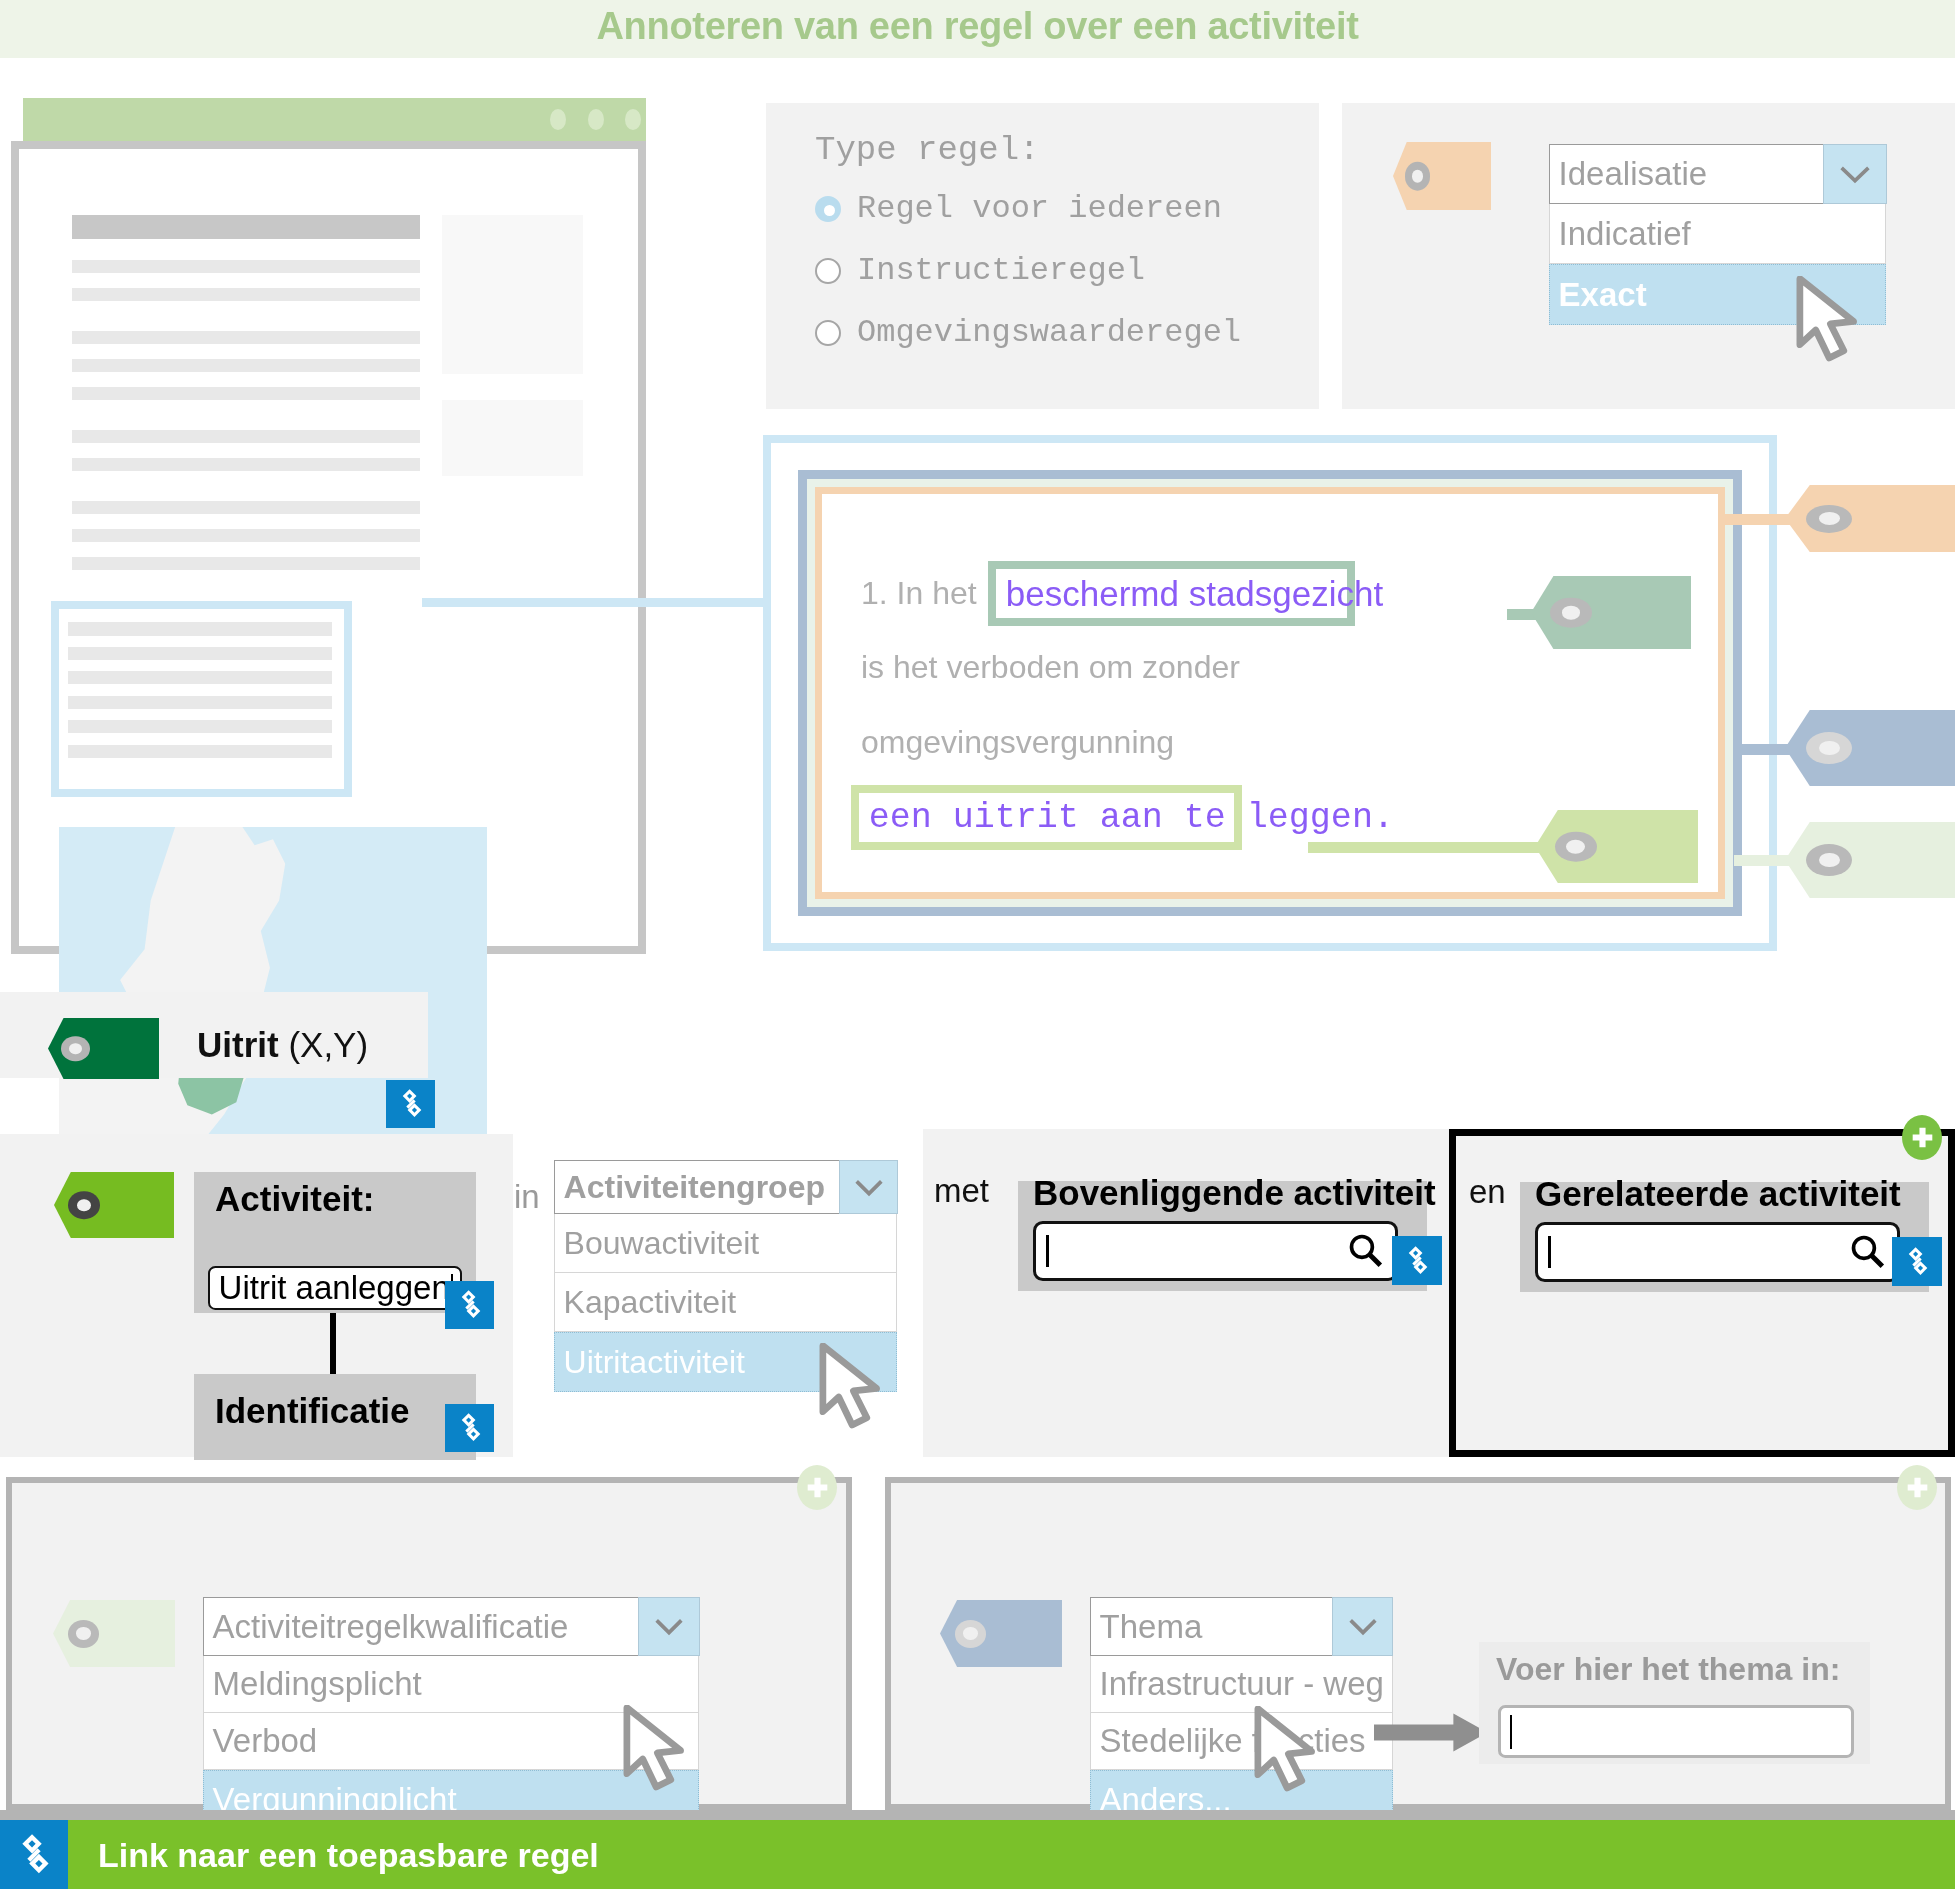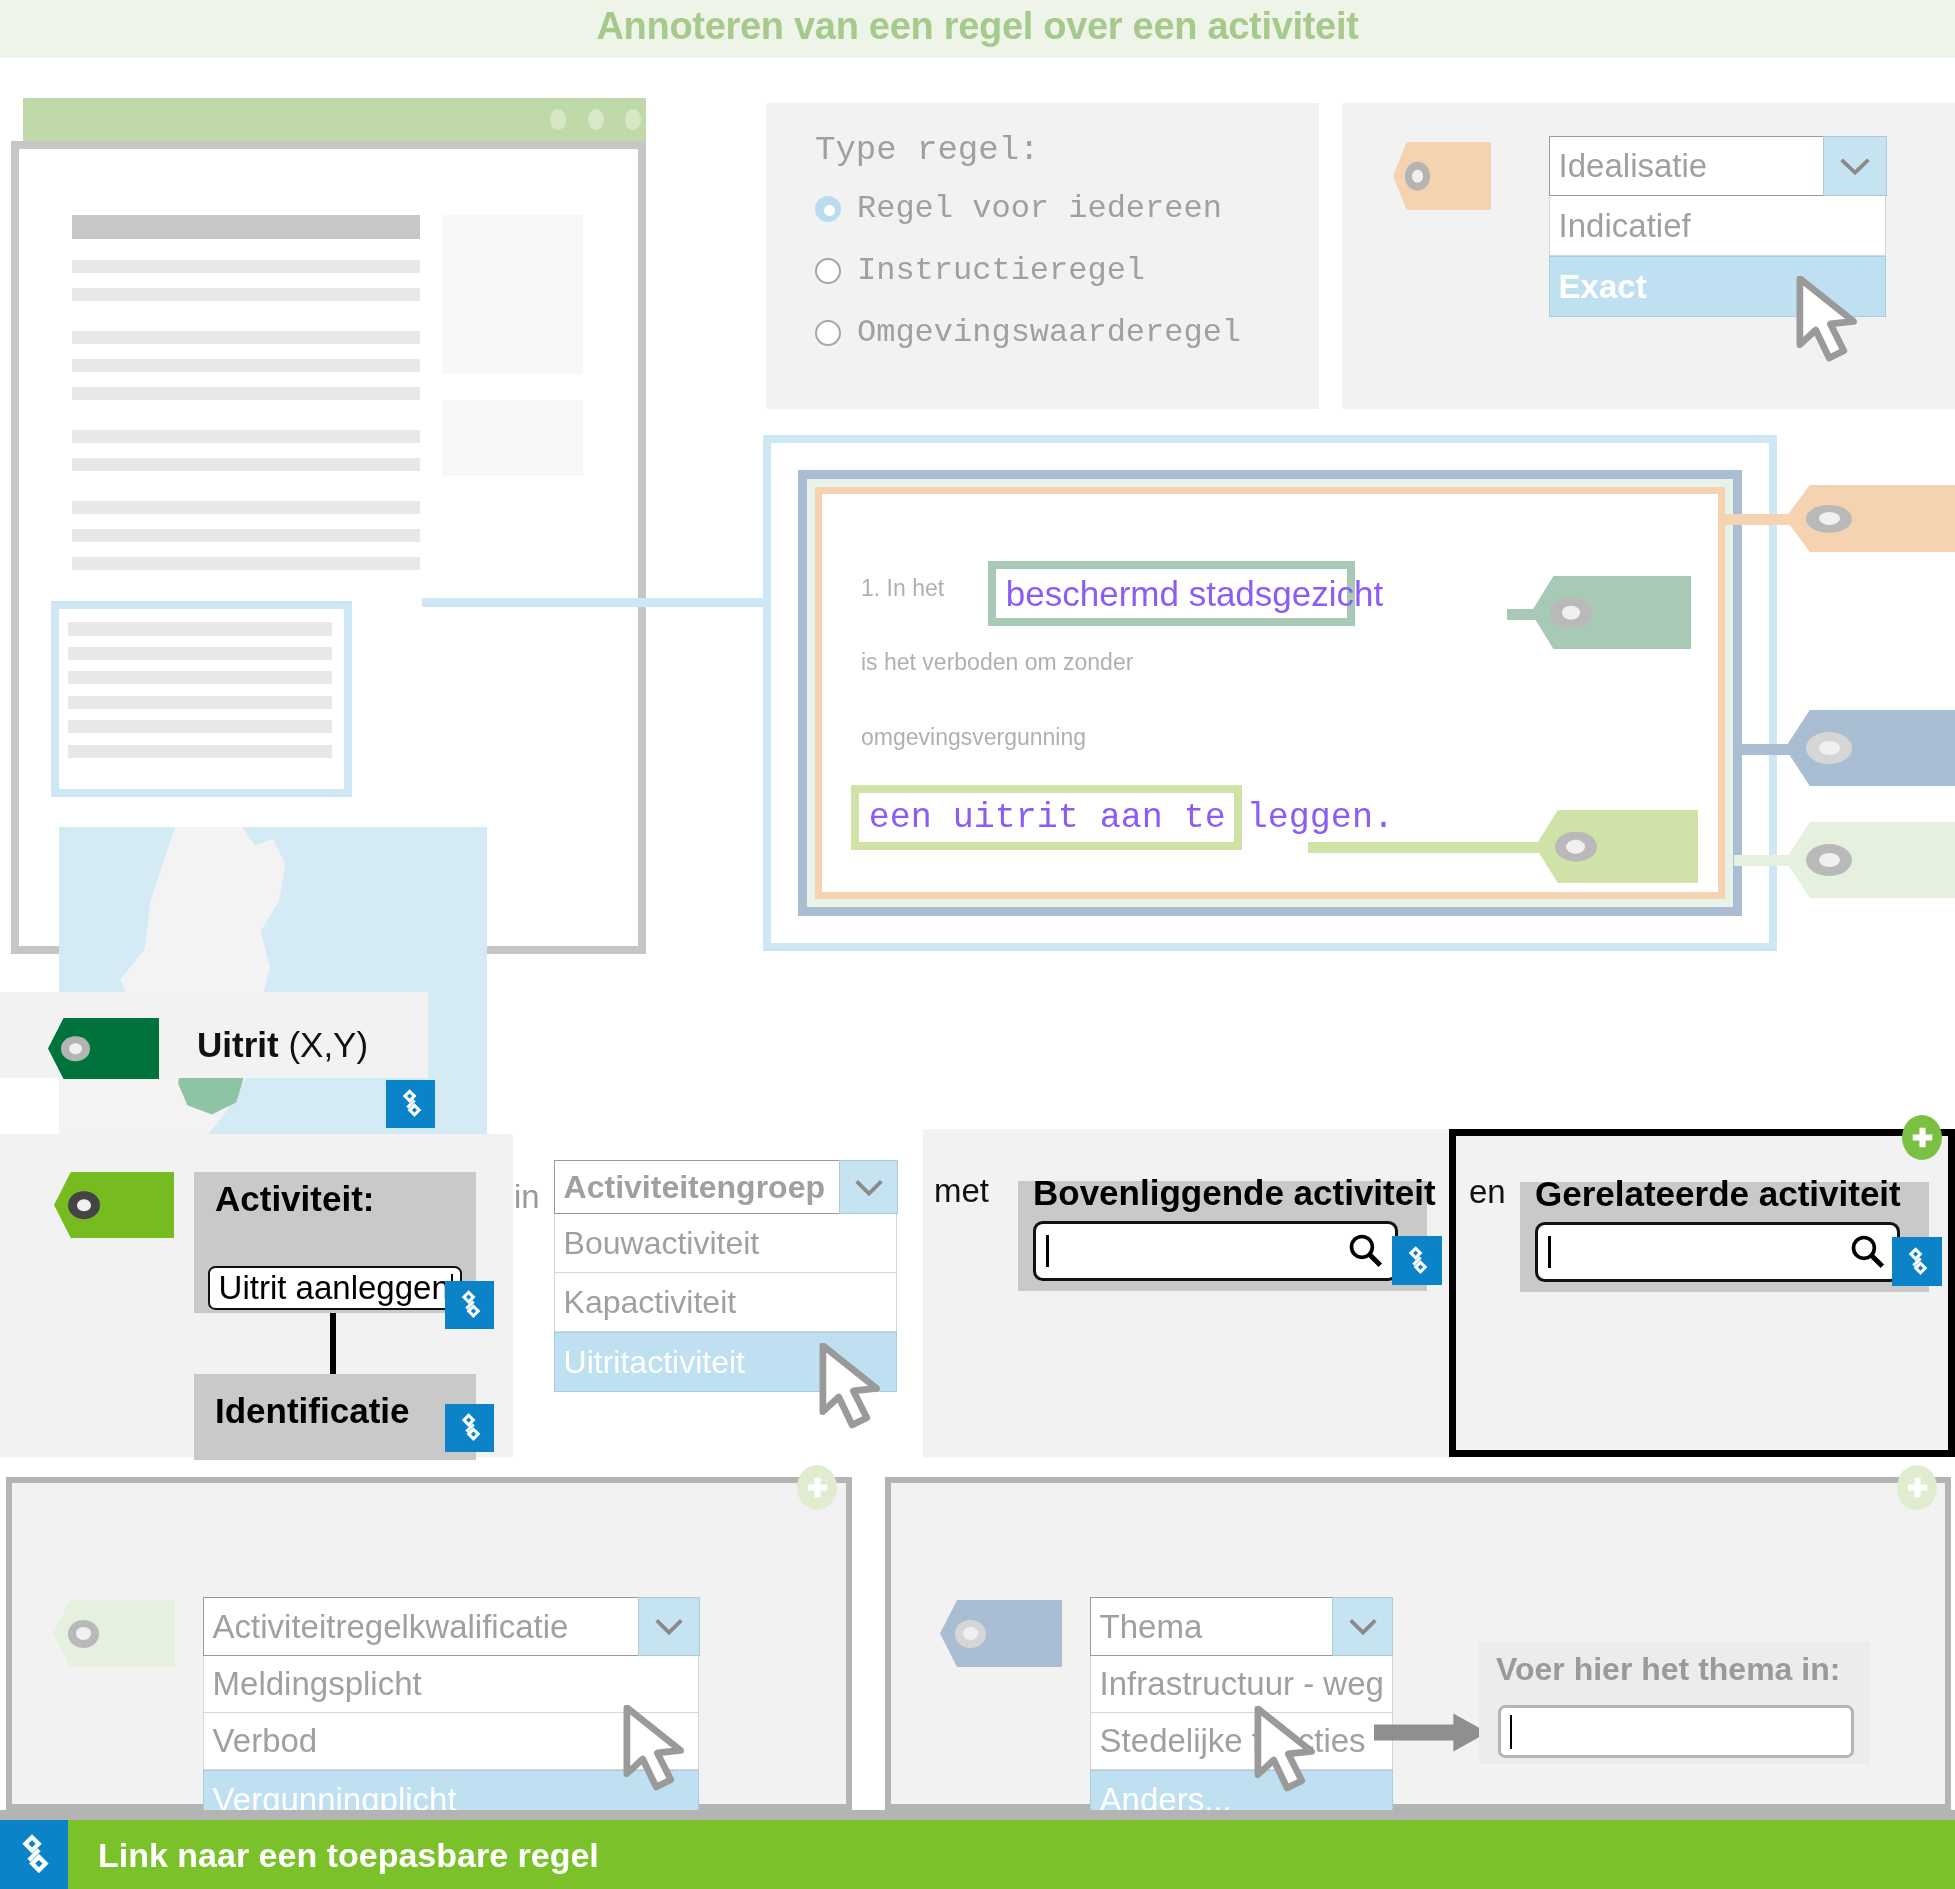--- a/index.html
+++ b/index.html
@@ -73,21 +73,21 @@
 
   
   #article-outer { position: absolute; left: 763px; top: 435px; width: 1014px; height: 516px;
     border: 8.6px solid #cde7f5; background: #ffffff; }
   #article-l2 { position:absolute; left:27px; top:27px; right:27px; bottom:27px;
     border: 9.8px solid #a9bdd3; background:#ffffff; }
   #article-l3 { position:absolute; inset:0; border: 8.6px solid #e9f2e9; }
   #article-l4 { position:absolute; inset:0; border: 7.3px solid #f5d3b0; background:#ffffff; }
   .art-title { position:absolute; left:39px; top:19.6px; font-size: 38px; font-weight: bold;
     color: #b0b0b0; }
-  .art-line { position:absolute; font-size: 23px; color: #b0b0b0; white-space: nowrap; }
+  .art-line { position:absolute; font-size: 32px; color: #b0b0b0; white-space: nowrap; }
   .art-hl { position:absolute; background:#ffffff; display:flex; align-items:center;
     padding-left: 9.8px; font-size:35px; color:#8b5cf6; white-space:nowrap; }
 
   .tag-lead { position:absolute; height: 11px; }
 
   
   .edge-tag { position: absolute; }
 
   
   .link-badge { position:absolute; background:#0a83c8; display:flex;
@@ -201,21 +201,21 @@
   </div>
 
   <div class="panel" style="left:1342px; top:103px; width:613px; height:306px;"></div>
 
   <div class="tag" style="left:1393px; top:142px; width:98px; height:68px; --tagcolor:#f5d3b0;">
     <div class="tag-shape">
         <div class="tag-hole"></div>
       </div>
   </div>
 
-  <div class="dd" style="left:1549px; top:136px;">
+  <div class="dd" style="left:1549px; top:144px;">
     <div class="dd-head">
       <div class="dd-value" style="width:274px; height:60px; font-size:33px;">Idealisatie</div>
       <div class="dd-arrow" style="width:64px; height:60px;">
         <svg width="34" height="22" viewBox="0 0 56 36">
             <polyline points="6,8 28,29 50,8" fill="none" stroke="#8a8a8a" stroke-width="6"></polyline>
           </svg>
       </div>
     </div>
     <div class="dd-opt" style="width:337px; height:60px; font-size:33px;">Indicatief</div>
     <div class="dd-opt sel" style="width:337px; height:61px; font-size:33px;font-weight:bold;">Exact</div>

